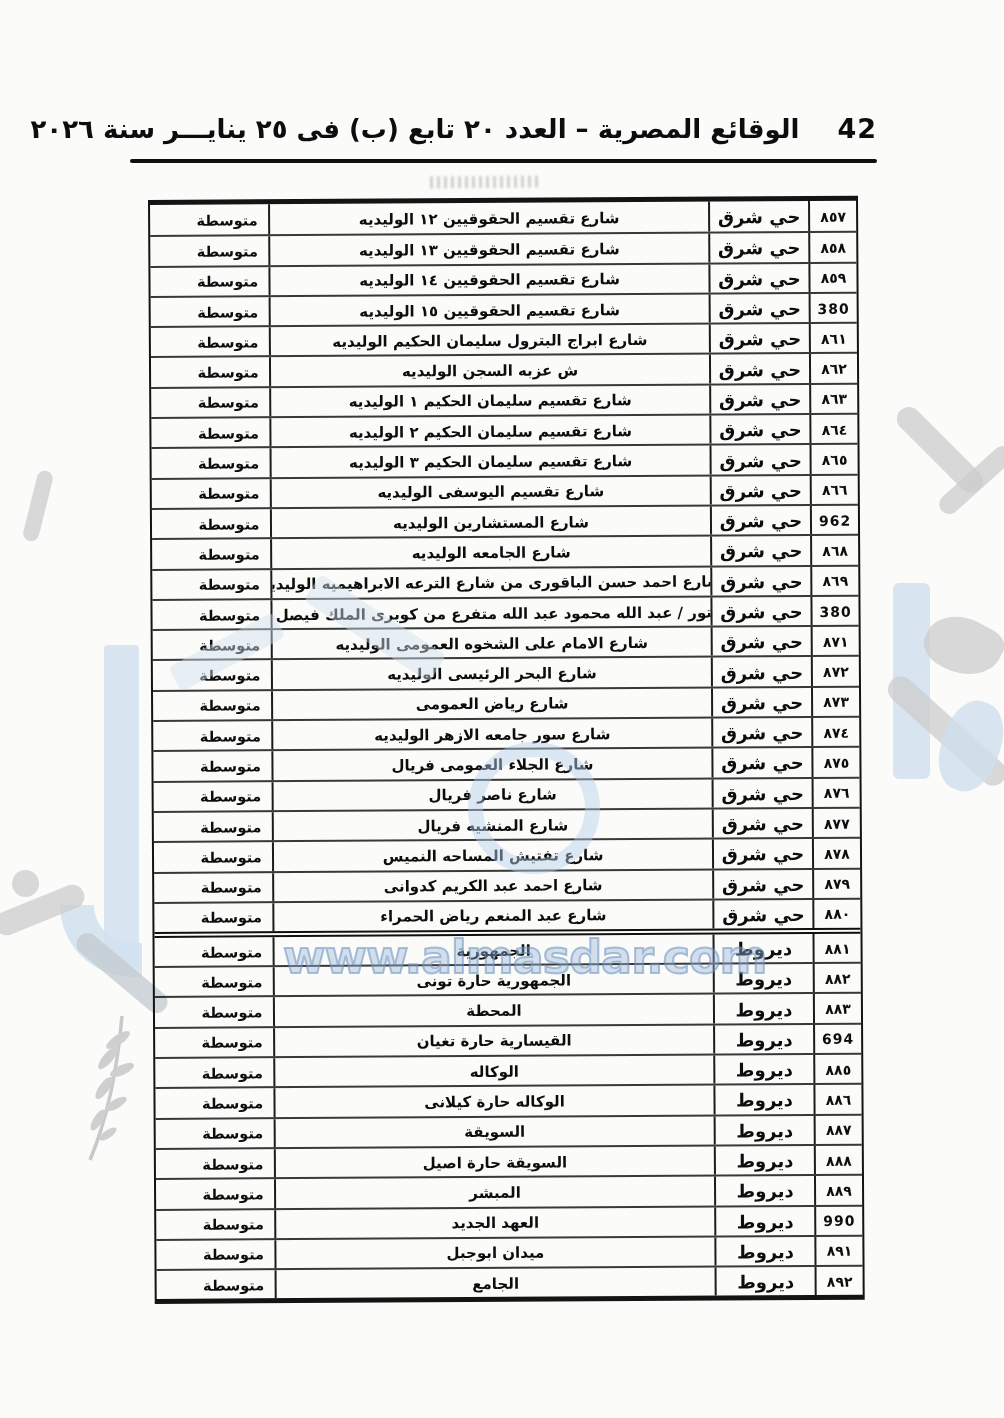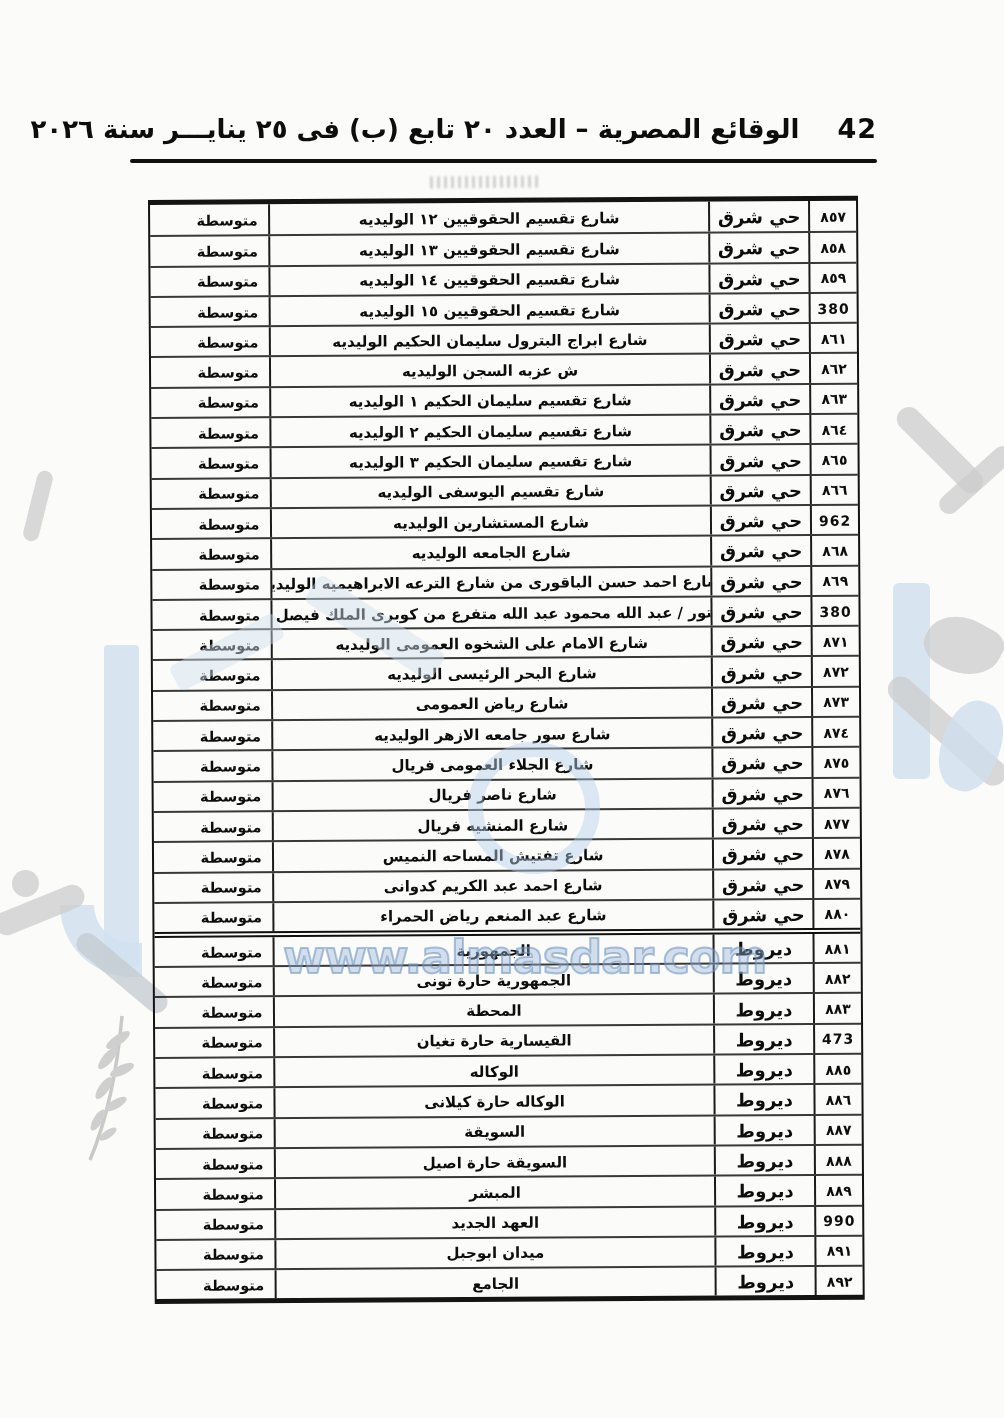--- a/index.html
+++ b/index.html
@@ -247,21 +247,21 @@
       <div class="trow">
       <div class="cell c-class">متوسطة</div>
       <div class="cell c-street">المحطة</div>
       <div class="cell c-district">ديروط</div>
       <div class="cell c-no">٨٨٣</div>
     </div>
       <div class="trow">
       <div class="cell c-class">متوسطة</div>
       <div class="cell c-street">القيسارية حارة تغيان</div>
       <div class="cell c-district">ديروط</div>
-      <div class="cell c-no">473</div>
+      <div class="cell c-no">694</div>
     </div>
       <div class="trow">
       <div class="cell c-class">متوسطة</div>
       <div class="cell c-street">الوكاله</div>
       <div class="cell c-district">ديروط</div>
       <div class="cell c-no">٨٨٥</div>
     </div>
       <div class="trow">
       <div class="cell c-class">متوسطة</div>
       <div class="cell c-street">الوكاله حارة كيلانى</div>

